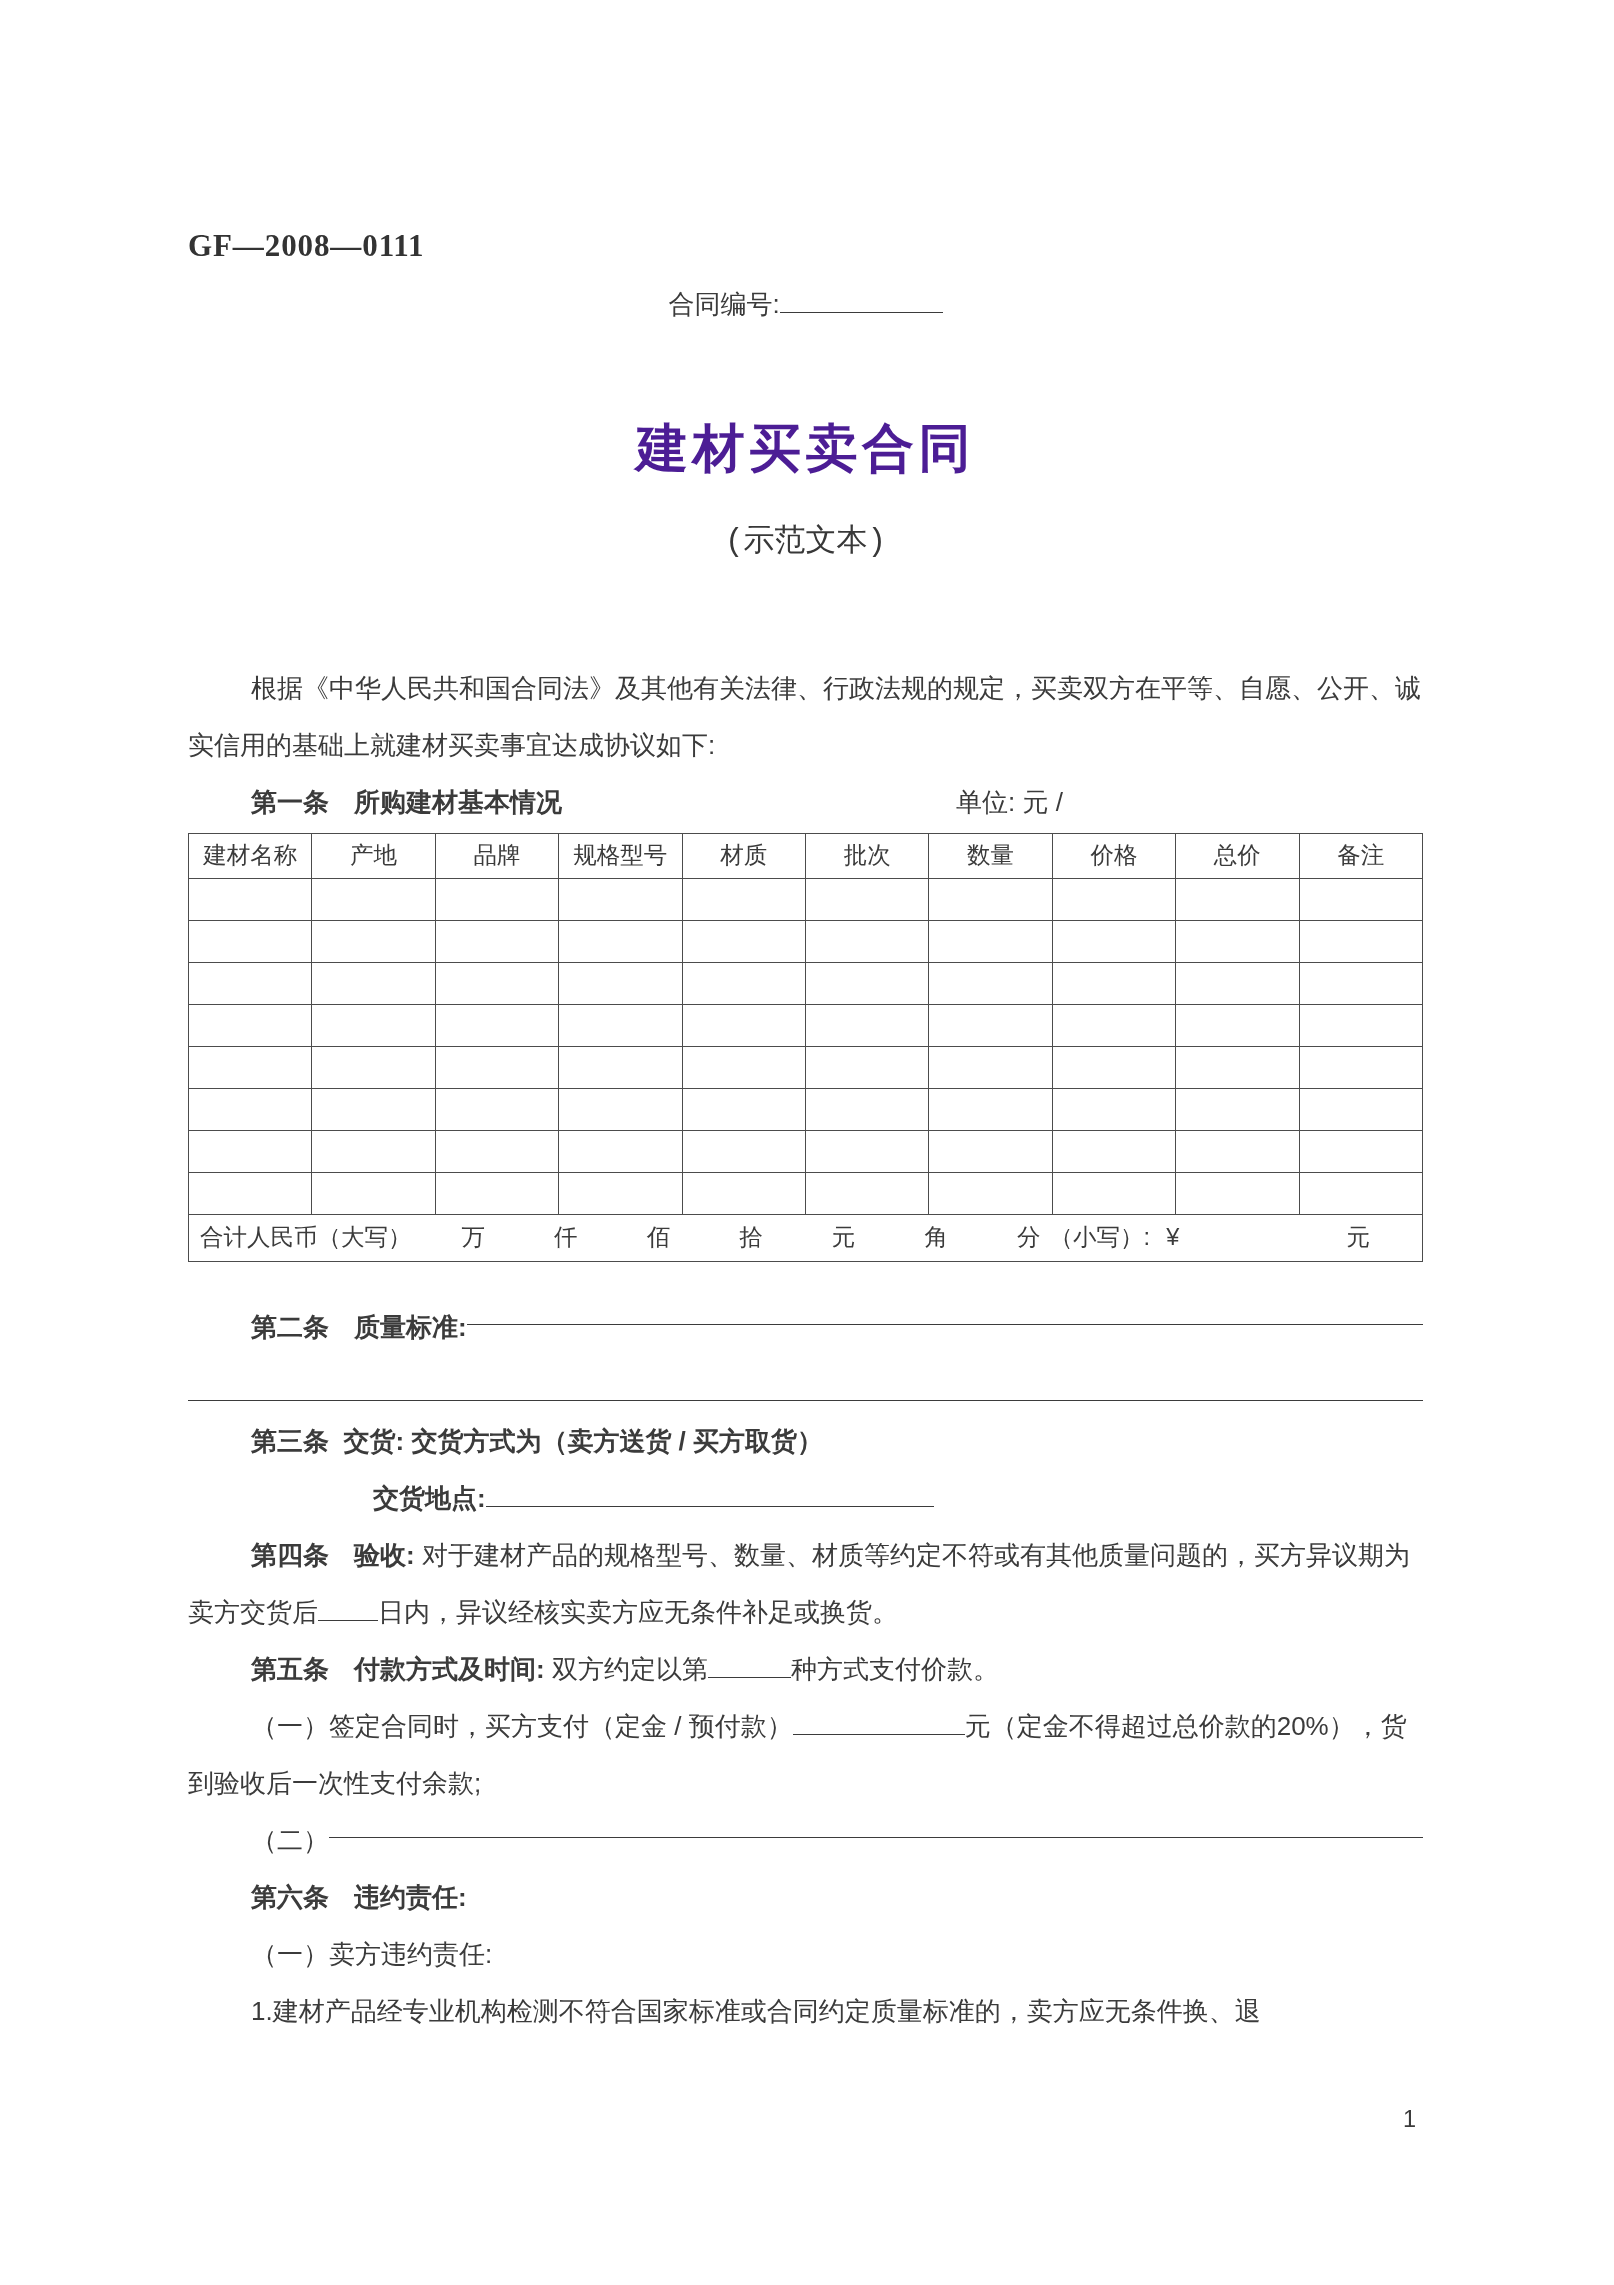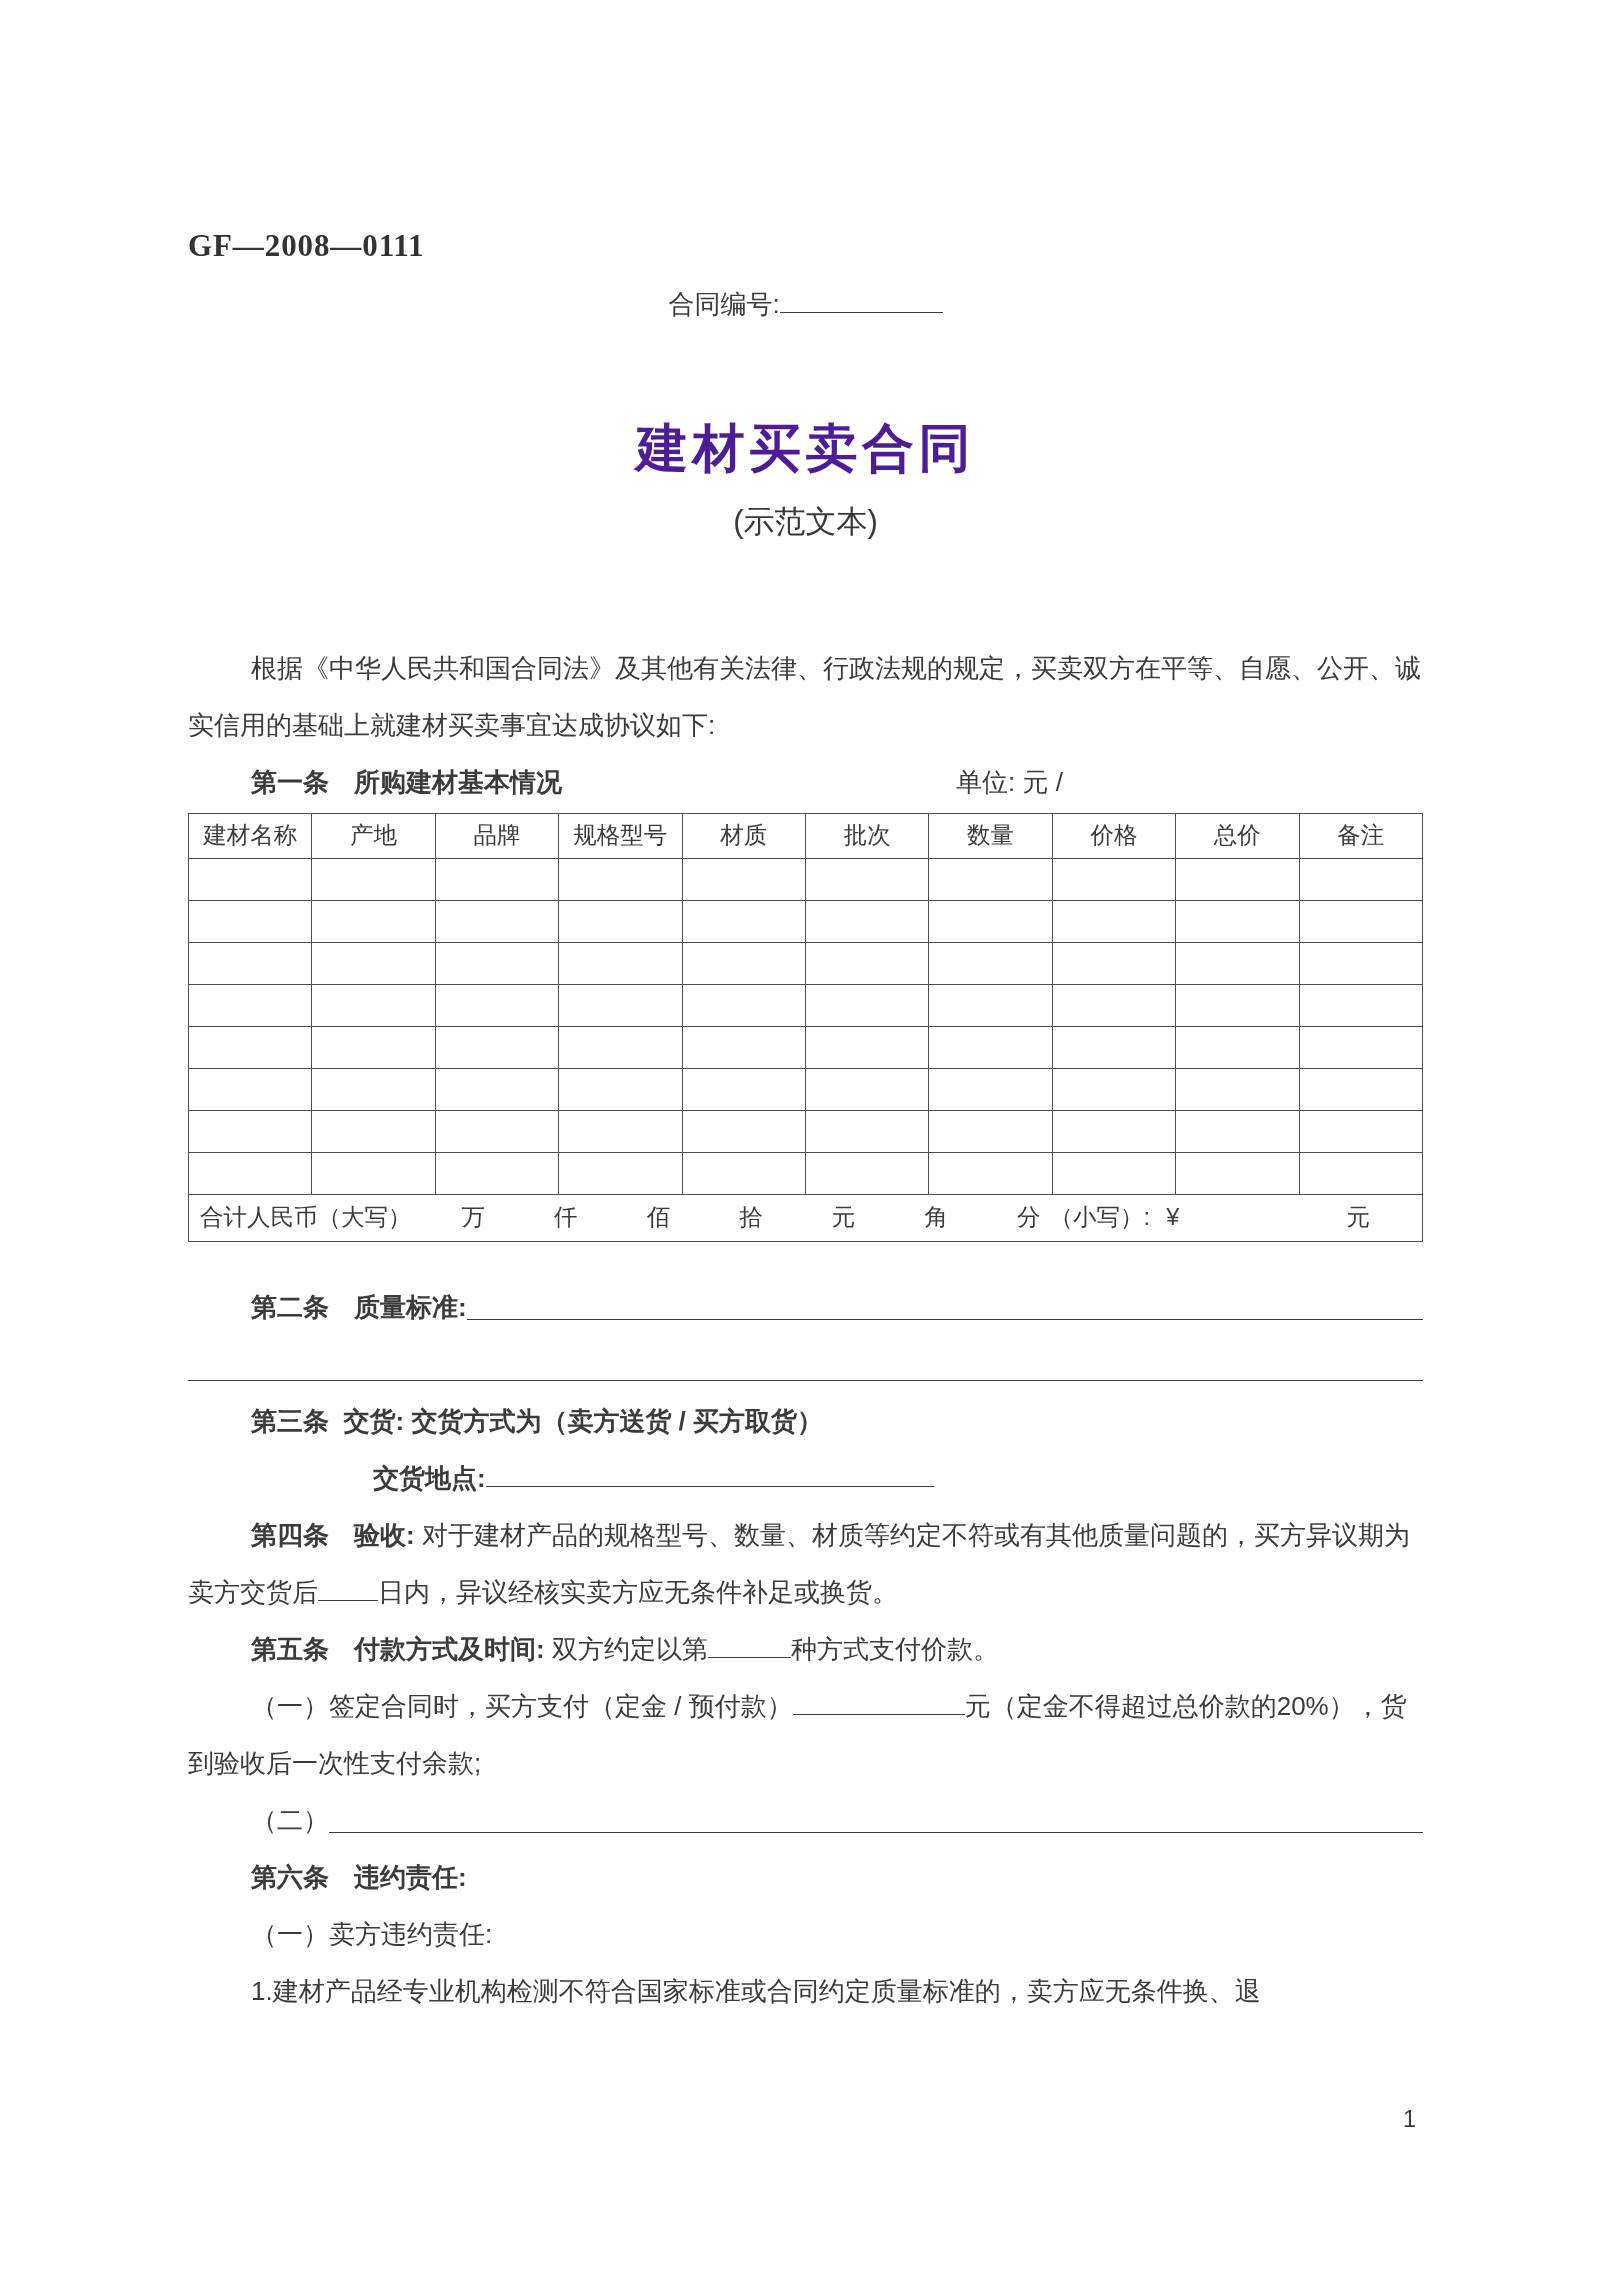--- a/index.html
+++ b/index.html
@@ -40,25 +40,26 @@
     margin: 94px 0 0 0;
     text-align: center;
     font-size: 52px;
     line-height: 65px;
     font-weight: bold;
     letter-spacing: 4.5px;
     color: #4c1d95;
   }
 
   .doc-subtitle {
-    margin-top: 20px;
+    margin-top: 40px;
     text-align: center;
     font-size: 31px;
     line-height: 42px;
     color: #383838;
+    font-family: Liberation Mono, monospace;
   }
 
   .intro { margin-top: 97px; }
 
   .indent { text-indent: 63px; }
 
   .n { font-weight: bold; margin-right: 25px; }
   .n-sm { margin-right: 14.5px; }
   .b { font-weight: bold; }
 
@@ -71,21 +72,21 @@
     height: 1em;
     border-bottom: 1.8px solid #3b3b3b;
     vertical-align: baseline;
   }
   .blank-contract { width: 163px; }
   .blank-delivery { width: 448px; }
   .blank-a4 { width: 60px; }
   .blank-a5 { width: 83px; }
   .blank-pay { width: 172px; }
 
-  .flex-line { display: flex; align-items: center; padding-left: 63px; }
+  .flex-line { display: flex; align-items: flex-start; padding-left: 63px; }
   .flex-line .grow-blank {
     flex: 1 1 auto;
     height: 1em;
     border-bottom: 1.8px solid #3b3b3b;
   }
 
   .cont-line { height: 45px; border-bottom: 1.8px solid #3b3b3b; margin-bottom: 11.8px; }
 
   .delivery-row { padding-left: 185px; }
 

